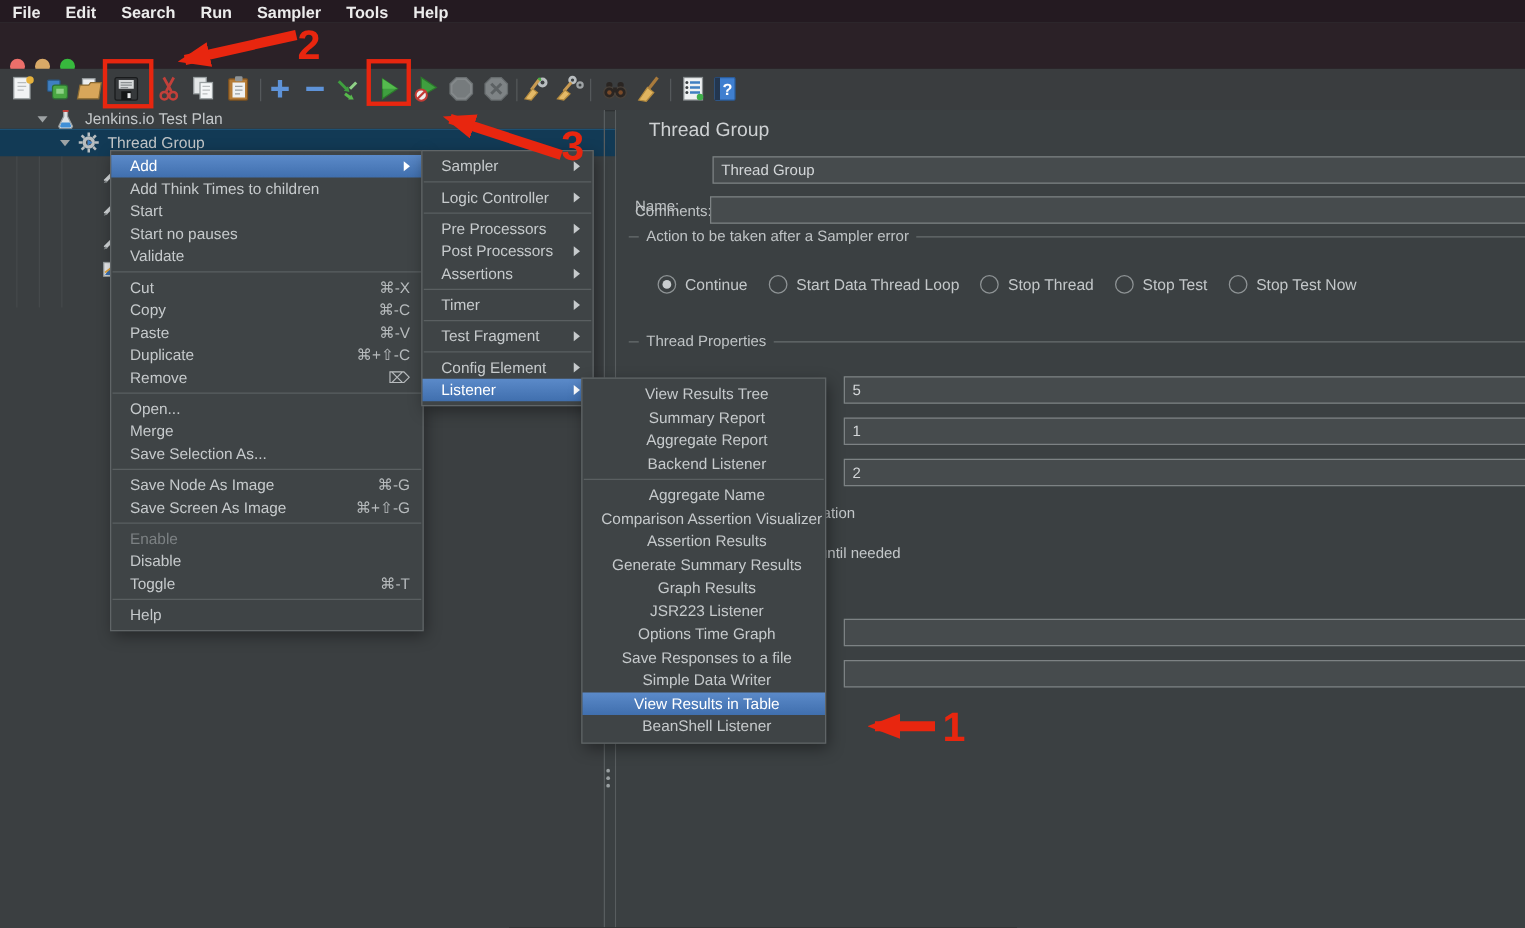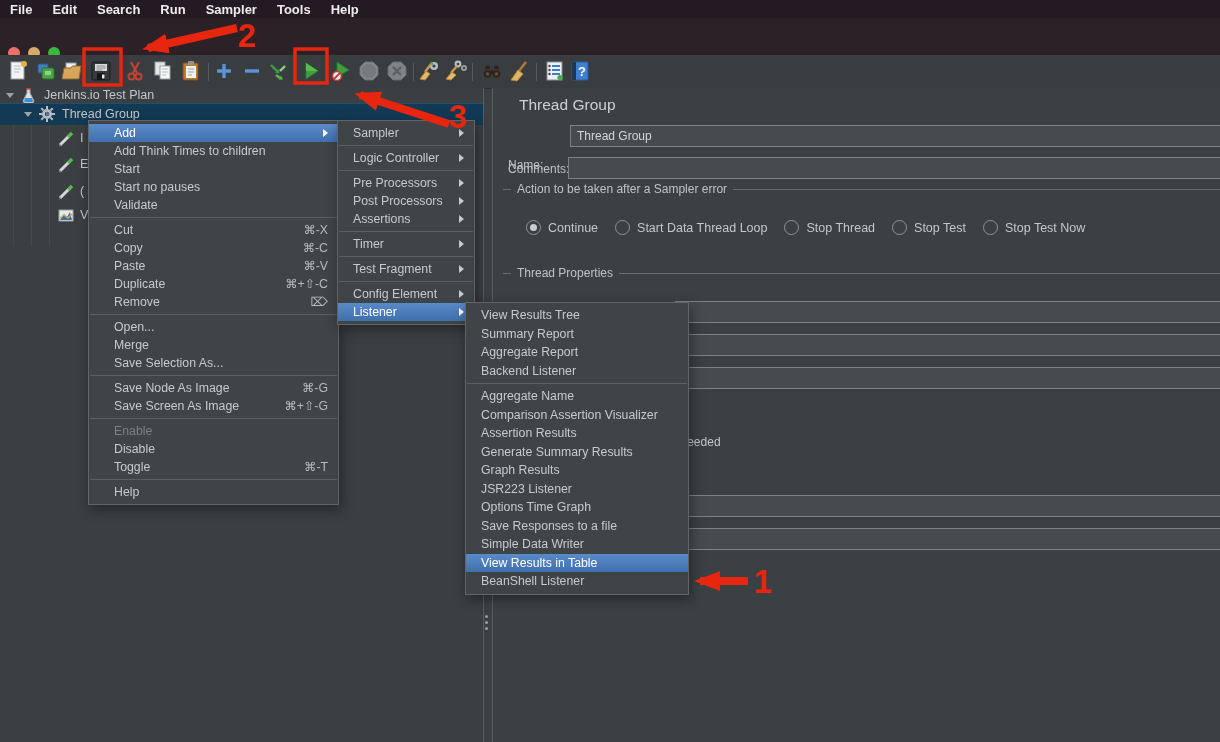--- a/index.html
+++ b/index.html
@@ -11,21 +11,21 @@
   .mb-item{color:#ececec;font-size:13px;font-weight:bold;white-space:nowrap;}
   
   #titlebar{position:absolute;left:0;top:18px;width:1220px;height:37px;background:#2b2127;border-bottom:1px solid #1c1d1f;}
   .tl{position:absolute;top:29px;width:12px;height:12px;border-radius:50%;}
   
   #toolbar{position:absolute;left:0;top:55px;width:1220px;height:33px;background:#3a3d3f;border-bottom:1px solid #2e3133;}
   .tbi{position:absolute;top:4px;width:24px;height:24px;display:flex;align-items:center;justify-content:center;}
   .tbsep{position:absolute;top:8px;width:1px;height:18px;background:#55595b;}
   
   #tree{position:absolute;left:0;top:88px;width:483px;height:654px;background:#3b3f41;}
-  .tree-row{position:absolute;left:0;width:483px;display:flex;align-items:center;color:#c3c7c9;font-size:12.5px;}
+  .tree-row{position:absolute;left:0;width:483px;display:flex;align-items:center;color:#c3c7c9;font-size:12.5px;padding-left:24px;}
   .tree-row.sel{background:#123a55;box-shadow:inset 0 1px 0 #1d5174;}
   .tri{width:0;height:0;border-top:5px solid #9ea3a5;border-left:4px solid transparent;border-right:4px solid transparent;}
   .tree-guide{position:absolute;width:1px;background:#45494b;}
   #divider1{position:absolute;left:483px;top:88px;width:1px;height:654px;background:#585d5f;}
   #divider2{position:absolute;left:492px;top:88px;width:1px;height:654px;background:#585d5f;}
   #grip{position:absolute;left:485px;top:615px;display:flex;flex-direction:column;gap:3px;}
   #grip i{width:3px;height:3px;border-radius:50%;background:#9aa0a2;}
   
   #panel{position:absolute;left:493px;top:88px;width:727px;height:654px;background:#3b4042;color:#c3c7c9;}
   .pp{position:absolute;}
@@ -39,21 +39,21 @@
   #radio-row{position:absolute;left:33px;top:132px;display:flex;align-items:center;gap:17px;}
   .radio{display:flex;align-items:center;font-size:12.5px;color:#c3c7c9;white-space:nowrap;}
   .rc{width:15px;height:15px;border-radius:50%;border:1.5px solid #8e9395;box-sizing:border-box;margin-right:7px;
       display:flex;align-items:center;justify-content:center;flex:none;}
   .rc.sel i{width:7px;height:7px;border-radius:50%;background:#c9cdcf;}
   .cbrow{position:absolute;left:19px;display:flex;align-items:center;font-size:12px;color:#c3c7c9;white-space:nowrap;}
   .cb{width:13px;height:13px;border:1.5px solid #8e9395;border-radius:2px;box-sizing:border-box;margin-right:9px;flex:none;}
   
   .menu{position:absolute;background:#3f4446;border:1px solid #606567;box-shadow:2px 4px 12px rgba(0,0,0,.4);
         padding:3px 0;z-index:5;font-size:12.3px;color:#c6cacc;box-sizing:border-box;}
-  .menu .item{display:flex;align-items:center;height:18px;padding:0 10px 0 25px;white-space:nowrap;}
+  .menu .item{display:flex;align-items:center;height:18px;padding:0 10px 0 15px;white-space:nowrap;}
   .menu.sm .item,.menu.lm .item{padding-left:15px;}
   .menu.lm .item{height:18.5px;}
   .menu .item .lab{flex:1;}
   .menu .item .sc{margin-left:18px;color:#b7bbbd;}
   .menu .item.hl{background:linear-gradient(#5b8ac9,#406fae);color:#fff;}
   .menu .item.dis{color:#7c8183;}
   .menu .sep{height:1px;background:#5a5f61;margin:3px 1px;}
   .marr{width:0;height:0;border-left:5px solid #c6cacc;border-top:4px solid transparent;border-bottom:4px solid transparent;margin-left:10px;flex:none;}
   .item.hl .marr{border-left-color:#fff;}
   
@@ -496,21 +496,21 @@
       <div class="sep"></div>
       <div class="item">
         <span class="lab">Config Element</span>
         <span class="marr"></span>
       </div>
       <div class="item hl">
         <span class="lab">Listener</span>
         <span class="marr"></span>
       </div>
     </div>
-  <div id="listener-submenu" class="menu lm" style="left:465px;top:302px;width:224px;">
+  <div id="listener-submenu" class="menu lm" style="left:465px;top:302px;width:196px;text-align:center;">
       <div class="item">
         <span class="lab">View Results Tree</span>
       </div>
       <div class="item">
         <span class="lab">Summary Report</span>
       </div>
       <div class="item">
         <span class="lab">Aggregate Report</span>
       </div>
       <div class="item">

